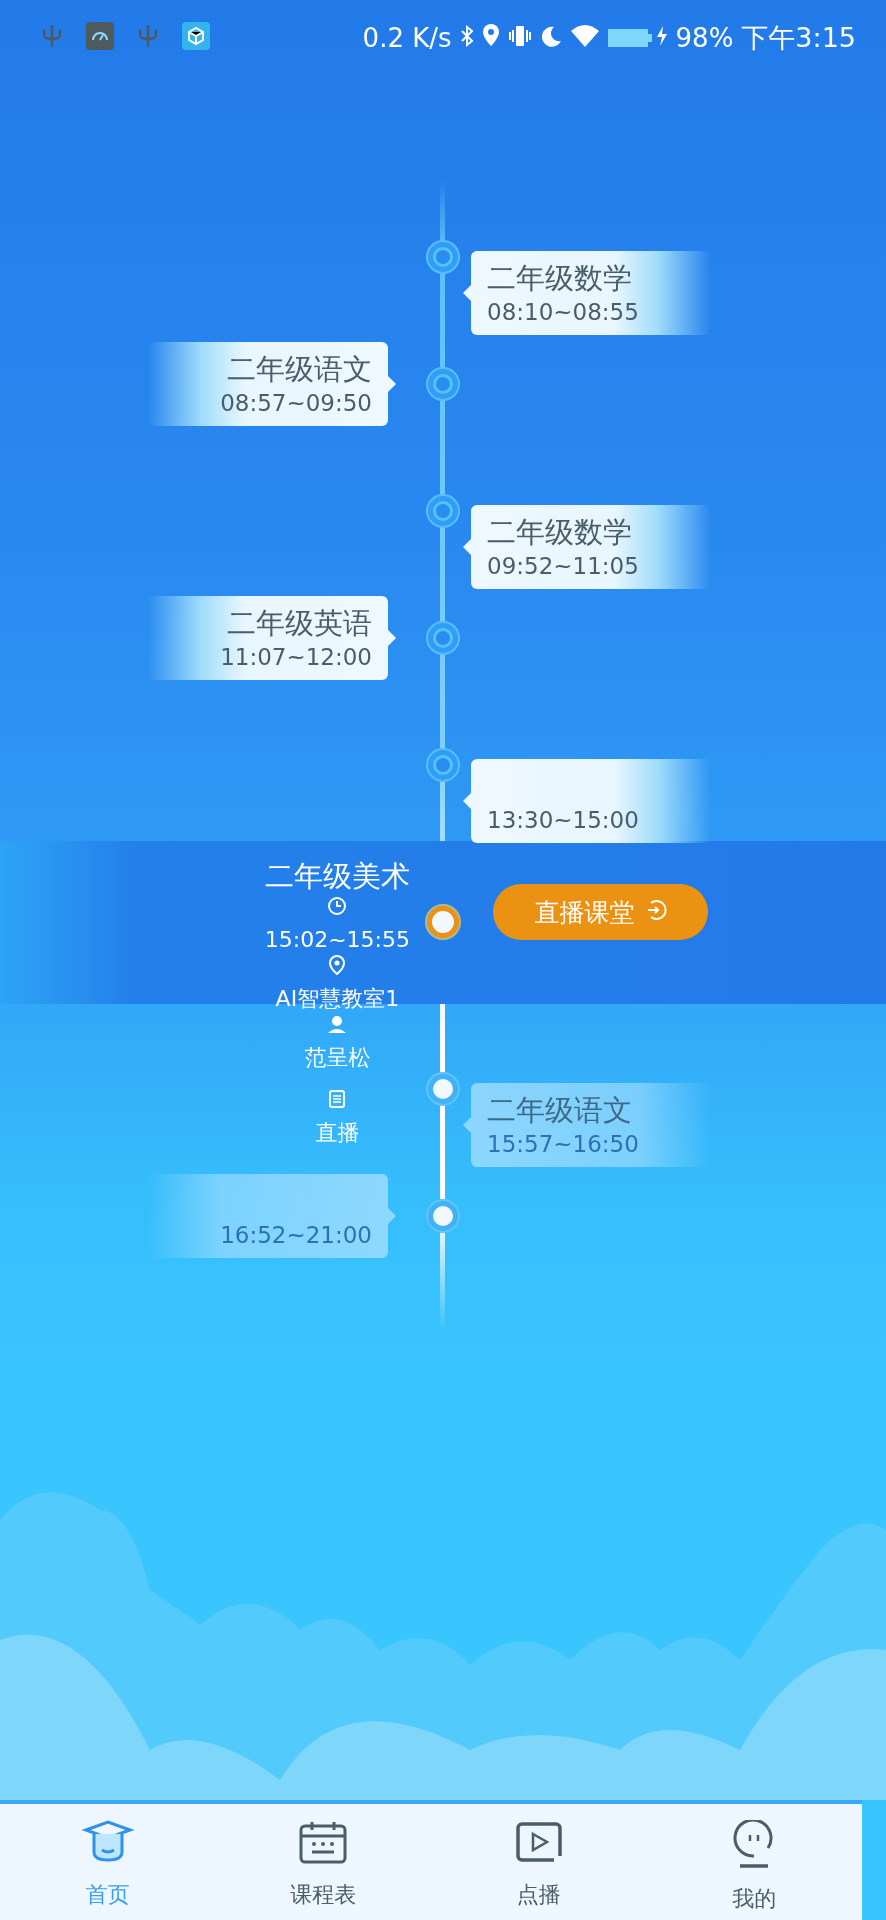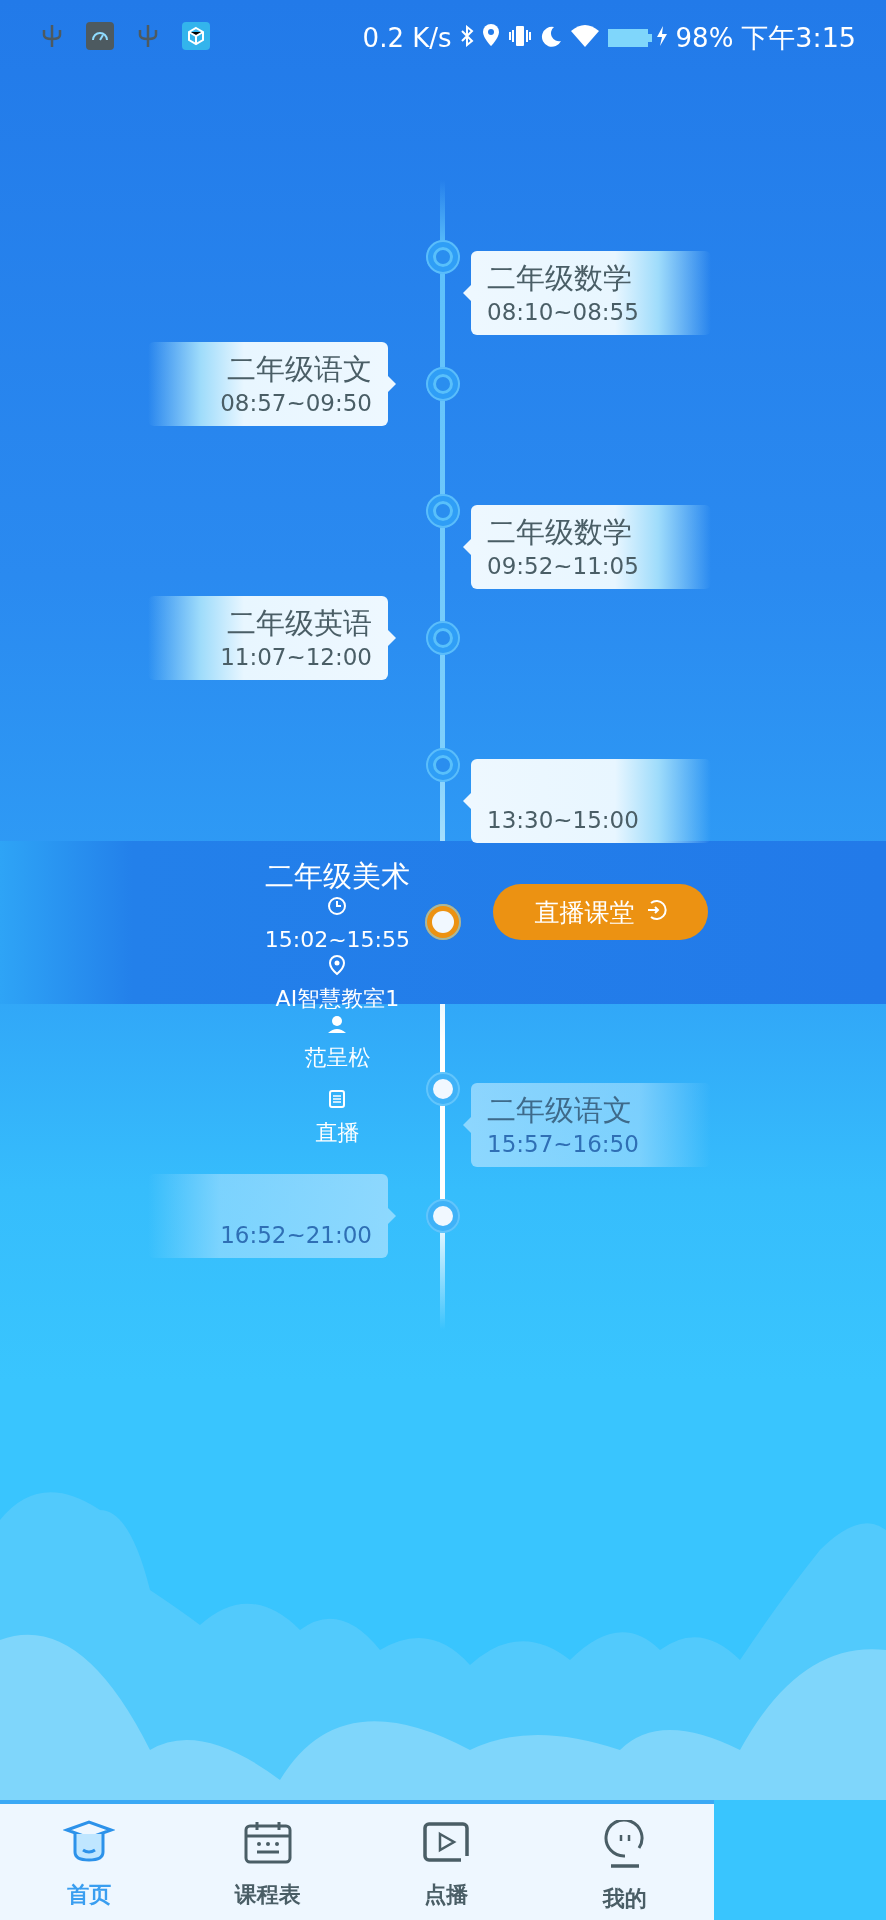--- a/index.html
+++ b/index.html
@@ -50,21 +50,21 @@
   .current-band { position:absolute; left:0; top:841px; width:886px; height:163px;
     background: linear-gradient(90deg, #2ea4f6 0%, #2380ea 15%, #227ae9 100%); }
   .cur-info { position:absolute; right:476px; top:856px; color:#fff; text-align:right; }
   .cur-title { font-size:29px; line-height:40px; }
   .cur-row { font-size:22px; line-height:31px; display:flex; justify-content:flex-end; align-items:center; gap:8px;flex-direction:column; }
   .cur-row .ic { width:20px; height:20px; display:inline-flex; align-items:center; justify-content:center; }
   .live-btn { position:absolute; left:493px; top:884px; width:215px; height:56px; border-radius:32px;
     background:#ec9212; color:#fff; font-size:25px; display:flex; align-items:center; justify-content:center; gap:10px; }
 
   .clouds { position:absolute; left:0; top:1450px; width:886px; height:350px; }
-  .tab-bar { position:absolute; left:0; top:1800px; width:714px; height:120px; background:#eef7ff; border-top:4px solid #3aa9f5; box-sizing:border-box; display:flex;font-weight:bold; }
+  .tab-bar { position:absolute; left:0; top:1800px; width:862px; height:120px; background:#eef7ff; border-top:4px solid #3aa9f5; box-sizing:border-box; display:flex; }
   .tab { flex:1; display:flex; flex-direction:column; align-items:center; padding-top:16px; }
   .tab .tab-label { margin-top:12px; font-size:22px; color:#4a5e66; }
   .tab.active .tab-label { color:#3a9ef0; }
 </style>
 </head>
 <body>
 
 <div class="status-bar">
   <div class="sb-left">
     <span class="sb-icon">

